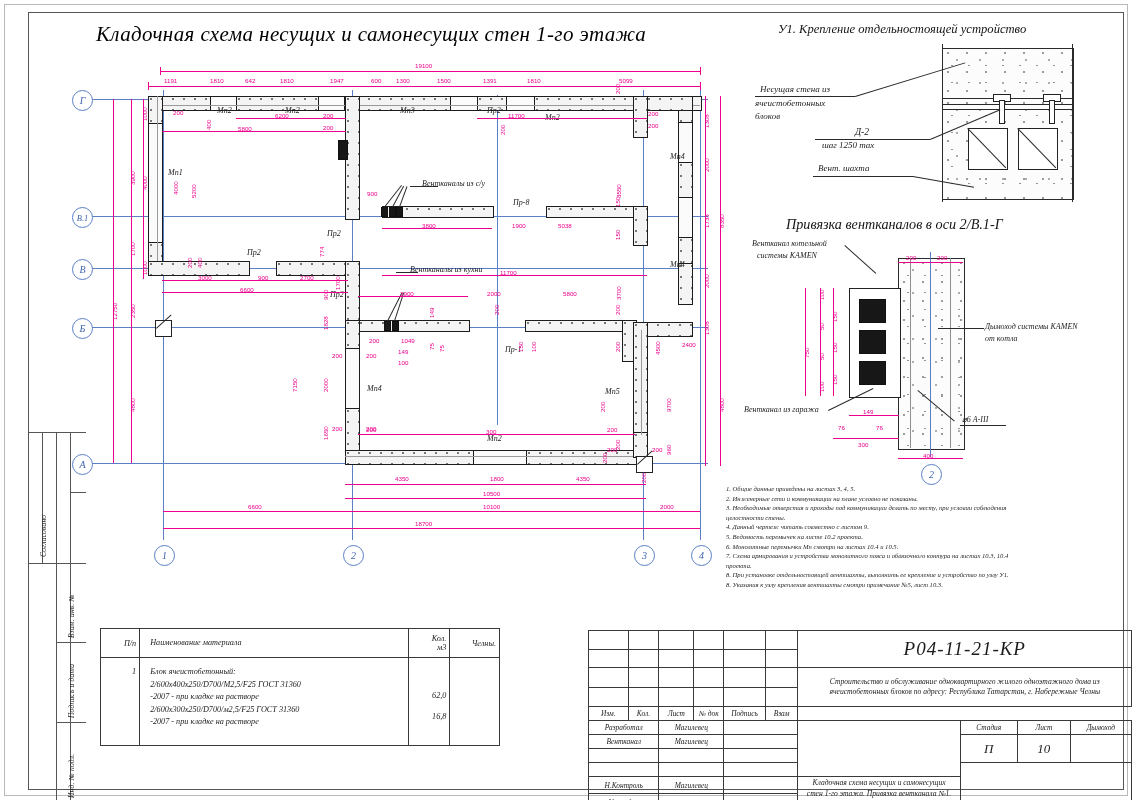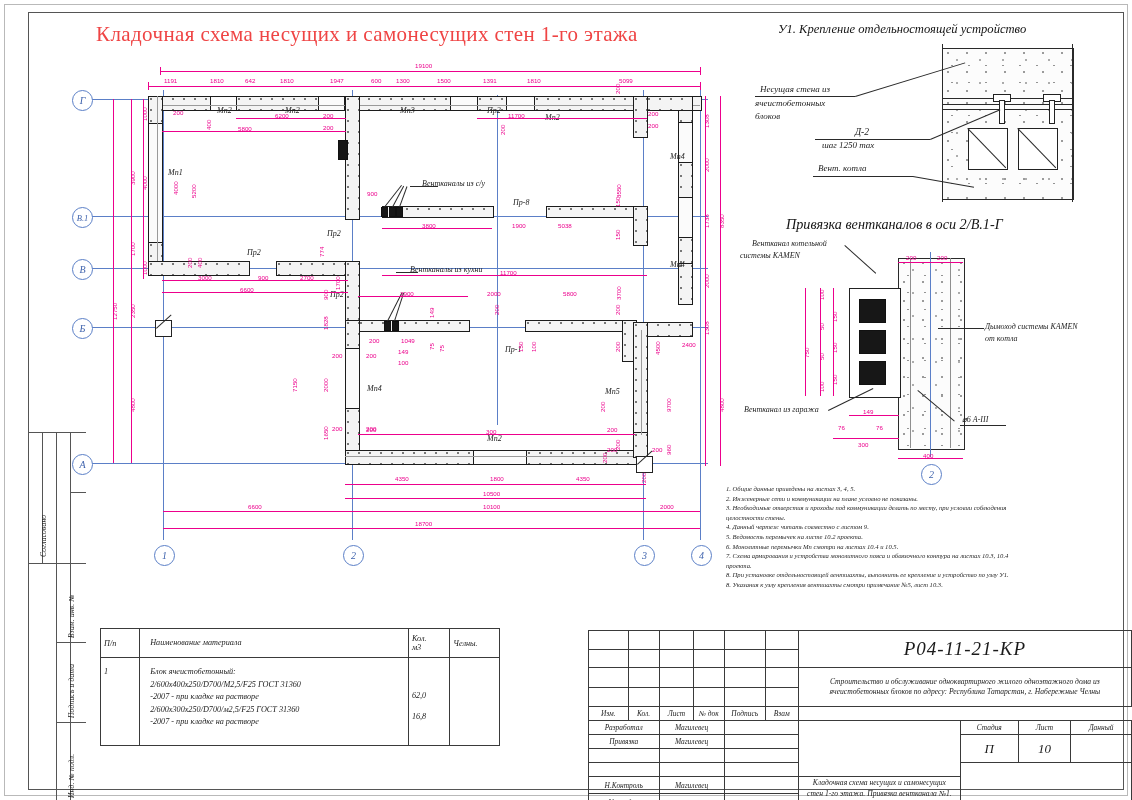--- a/index.html
+++ b/index.html
@@ -13,21 +13,21 @@
 
   
   .stampcol{position:absolute;left:28px;top:12px;width:58px;height:776px;}
   .stampcol .vl{position:absolute;background:#555;}
   .vtext{position:absolute;transform-origin:0 0;transform:rotate(-90deg);
          font-family:"Liberation Serif",serif;font-style:italic;font-size:7.5px;
          white-space:nowrap;color:#222;letter-spacing:.2px;}
 
   
   .tt{position:absolute;white-space:nowrap;}
-  .title-cad{font-family:"Liberation Serif",serif;color:#ef4444;}
+  .title-cad{font-family:"Liberation Serif",serif;font-style:italic;color:#000000;}
   .dim{position:absolute;white-space:nowrap;color:#ec008c;font-size:6.2px;
        font-family:"Liberation Sans",sans-serif;letter-spacing:0px;}
   .dimv{position:absolute;white-space:nowrap;color:#ec008c;font-size:6.2px;
         font-family:"Liberation Sans",sans-serif;transform-origin:0 0;transform:rotate(-90deg);}
   .lbl{position:absolute;white-space:nowrap;color:#222;font-size:8px;
        font-family:"Liberation Serif",serif;font-style:italic;}
 
   
   .pl{position:absolute;background:#ec008c;}
   .plh{height:0.7px;}
@@ -56,21 +56,21 @@
   
   table.g{border-collapse:collapse;}
   table.g td,table.g th{border:0.9px solid #3a3a3a;
        font-family:"Liberation Serif",serif;font-style:italic;color:#1b1b1b;
        padding:1px 3px;font-weight:normal;}
 
   .spec-wrap{position:absolute;left:100px;top:628px;width:400px;}
   .spec-title{font-family:"Liberation Serif",serif;font-style:italic;font-size:17px;
               color:#1b1b1b;letter-spacing:1.2px;margin:0 0 6px 18px;}
   table.spec{width:400px;font-size:8.2px;}
-  table.spec td.c{text-align:left;}
+  table.spec td.c{text-align:right;}
   table.spec td.nm{text-align:left;padding-left:10px;line-height:12.6px;}
 
   .tb{position:absolute;left:588px;top:630px;}
   table.tbl{font-size:7.4px;}
   table.tbl td{text-align:center;vertical-align:middle;height:11px;}
   td.code{font-size:19px;letter-spacing:1px;}
   td.obj{font-size:7.6px;line-height:10.5px;padding:2px 6px;}
   td.nmwork{font-size:7.6px;line-height:10.6px;padding:2px 5px;}
   td.stg{font-size:13px;}
 
@@ -403,40 +403,40 @@
     <div class="lbl" style="left:755px;top:98px;font-size:9px;">ячеистобетонных</div>
     <div class="lbl" style="left:755px;top:111px;font-size:9px;">блоков</div>
     <div class="ln lnh" style="left:755px;top:96px;width:100px;"></div>
     <div class="ln lnh" style="left:855px;top:96px;width:115px;transform:rotate(-17deg);transform-origin:0 0;"></div>
 
     <div class="lbl" style="left:855px;top:126px;font-size:9.6px;">Д-2</div>
     <div class="lbl" style="left:822px;top:140px;font-size:9px;">шаг 1250 max</div>
     <div class="ln lnh" style="left:815px;top:139px;width:115px;"></div>
     <div class="ln lnh" style="left:930px;top:139px;width:76px;transform:rotate(-23deg);transform-origin:0 0;"></div>
 
-    <div class="lbl" style="left:818px;top:163px;font-size:9px;">Вент. котла</div>
+    <div class="lbl" style="left:818px;top:163px;font-size:9px;">Вент. шахта</div>
     <div class="ln lnh" style="left:813px;top:176px;width:100px;"></div>
     <div class="ln lnh" style="left:913px;top:176px;width:62px;transform:rotate(10deg);transform-origin:0 0;"></div>
   </div>
 
   <div>
     <div class="tt dtitle" style="left:786px;top:216px;font-size:14.2px;">Привязка вентканалов в оси 2/В.1-Г</div>
 
     <div class="concrete" style="left:898px;top:258px;width:65px;height:190px;"></div>
     <div class="ln lnv" style="left:910px;top:258px;height:190px;background:#8f8f8f;"></div>
     <div class="ln lnv" style="left:950px;top:258px;height:190px;background:#8f8f8f;"></div>
     <div class="ax axv" style="left:930px;top:252px;height:205px;"></div>
 
     <div class="box-o" style="left:849px;top:288px;width:50px;height:108px;"></div>
     <div class="vchan" style="left:859px;top:299px;width:25px;height:22px;"></div>
     <div class="vchan" style="left:859px;top:330px;width:25px;height:22px;"></div>
     <div class="vchan" style="left:859px;top:361px;width:25px;height:22px;"></div>
 
     <div class="lbl" style="left:752px;top:239px;font-size:8px;">Вентканал котельной</div>
-    <div class="lbl" style="left:740px;top:251px;font-size:8px;font-style:italic;">системы KAMEN</div>
+    <div class="lbl" style="left:757px;top:251px;font-size:8px;font-style:italic;">системы KAMEN</div>
     <div class="ln lnh" style="left:845px;top:245px;width:42px;transform:rotate(42deg);transform-origin:0 0;"></div>
 
     <div class="lbl" style="left:985px;top:322px;font-size:8px;">Дымоход системы KAMEN</div>
     <div class="lbl" style="left:985px;top:334px;font-size:8px;">от котла</div>
     <div class="ln lnh" style="left:938px;top:328px;width:46px;"></div>
 
     <div class="lbl" style="left:744px;top:405px;font-size:8px;">Вентканал из гаража</div>
     <div class="ln lnh" style="left:828px;top:410px;width:50px;transform:rotate(-26deg);transform-origin:0 0;"></div>
 
     <div class="lbl" style="left:962px;top:415px;font-size:8px;">⌀6 А-III</div>
@@ -564,24 +564,24 @@
         <td>Подпись</td>
         <td>Взам</td>
       </tr>
       <tr>
         <td colspan="2">Разработал</td>
         <td colspan="2">Магилевец</td>
         <td colspan="2"></td>
         <td rowspan="4" colspan="1" style="width:180px;"></td>
         <td style="width:56px;">Стадия</td>
         <td style="width:52px;">Лист</td>
-        <td style="width:60px;">Данный</td>
-      </tr>
-      <tr>
-        <td colspan="2">Привязка</td>
+        <td style="width:60px;">Дымоход</td>
+      </tr>
+      <tr>
+        <td colspan="2">Вентканал</td>
         <td colspan="2">Магилевец</td>
         <td colspan="2"></td>
         <td rowspan="2" class="stg">П</td>
         <td rowspan="2" class="stg">10</td>
         <td rowspan="2" class="stg"></td>
       </tr>
       <tr>
         <td colspan="2"></td>
         <td colspan="2"></td>
         <td colspan="2"></td>

